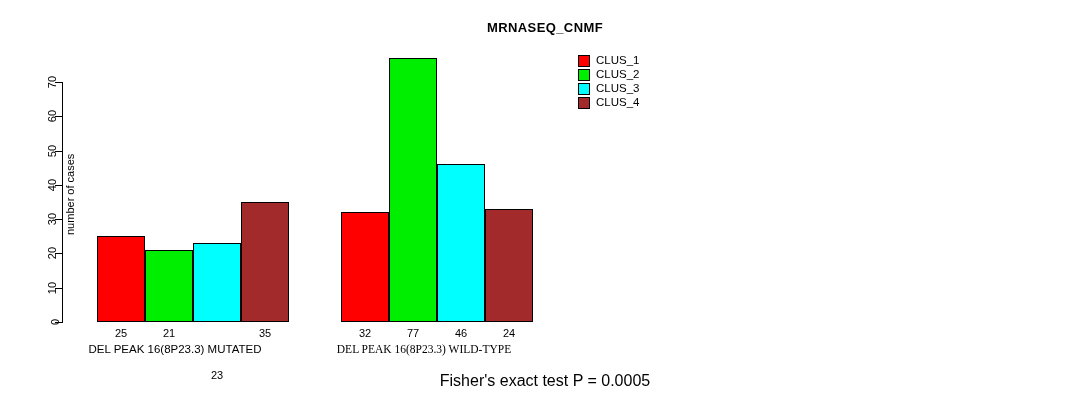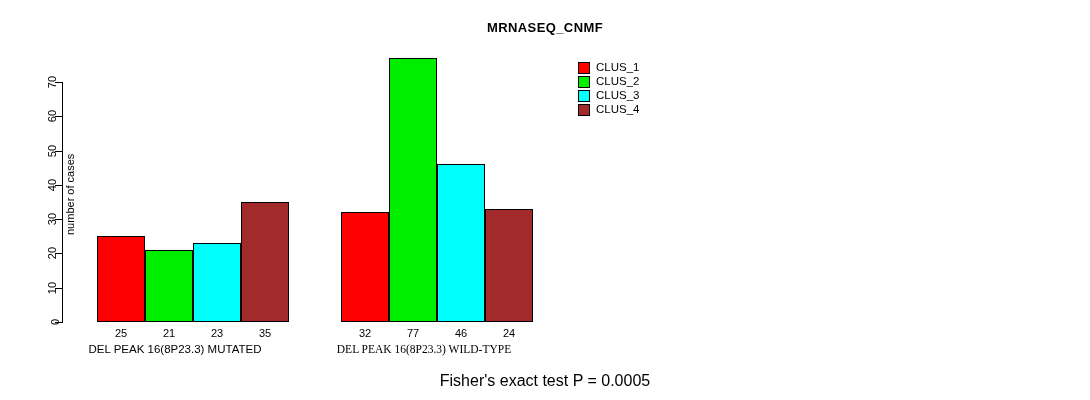--- a/index.html
+++ b/index.html
@@ -121,21 +121,21 @@
     font-size: 11.5px;
     text-align: center;
     transform: translateX(-50%);
     white-space: nowrap;
   }
 
   
   .legend {
     position: absolute;
     left: 578px;
-    top: 61px;
+    top: 54px;
   }
   .legend-row {
     display: flex;
     align-items: center;
     height: 14px;
     margin-bottom: 0px;
   }
   .legend-swatch {
     width: 12px;
     height: 12px;
@@ -216,21 +216,21 @@
         <div class="bar" title="CLUS_2: 77" style="left: 327px; width: 48px; height: 264px; background: rgb(0, 238, 0);"></div>
         <div class="bar" title="CLUS_3: 46" style="left: 375px; width: 48px; height: 157.714px; background: rgb(0, 255, 255);"></div>
         <div class="bar" title="CLUS_4: 33" style="left: 423px; width: 48px; height: 113.143px; background: rgb(163, 42, 42);"></div>
       </div>
 
   </div>
 
   <div id="value-labels">
       <div class="value-label" style="left: 121px; text-align: right;">25</div>
       <div class="value-label" style="left: 169px;">21</div>
-      <div class="value-label" style="left: 217px;">23</div>
+      <div class="value-label" style="left: 217px; margin-top: 42px;">23</div>
       <div class="value-label" style="left: 265px; text-align: center;">35</div>
       <div class="value-label" style="left: 365px;">32</div>
       <div class="value-label" style="left: 413px;">77</div>
       <div class="value-label" style="left: 461px;">46</div>
       <div class="value-label" style="left: 509px;">24</div>
     </div>
   <div id="group-labels">
       <div class="group-label" style="left: 175px;">DEL PEAK 16(8P23.3) MUTATED</div>
       <div class="group-label" style="left: 424px; font-family: Liberation Serif, serif;">DEL PEAK 16(8P23.3) WILD-TYPE</div>
     </div>

